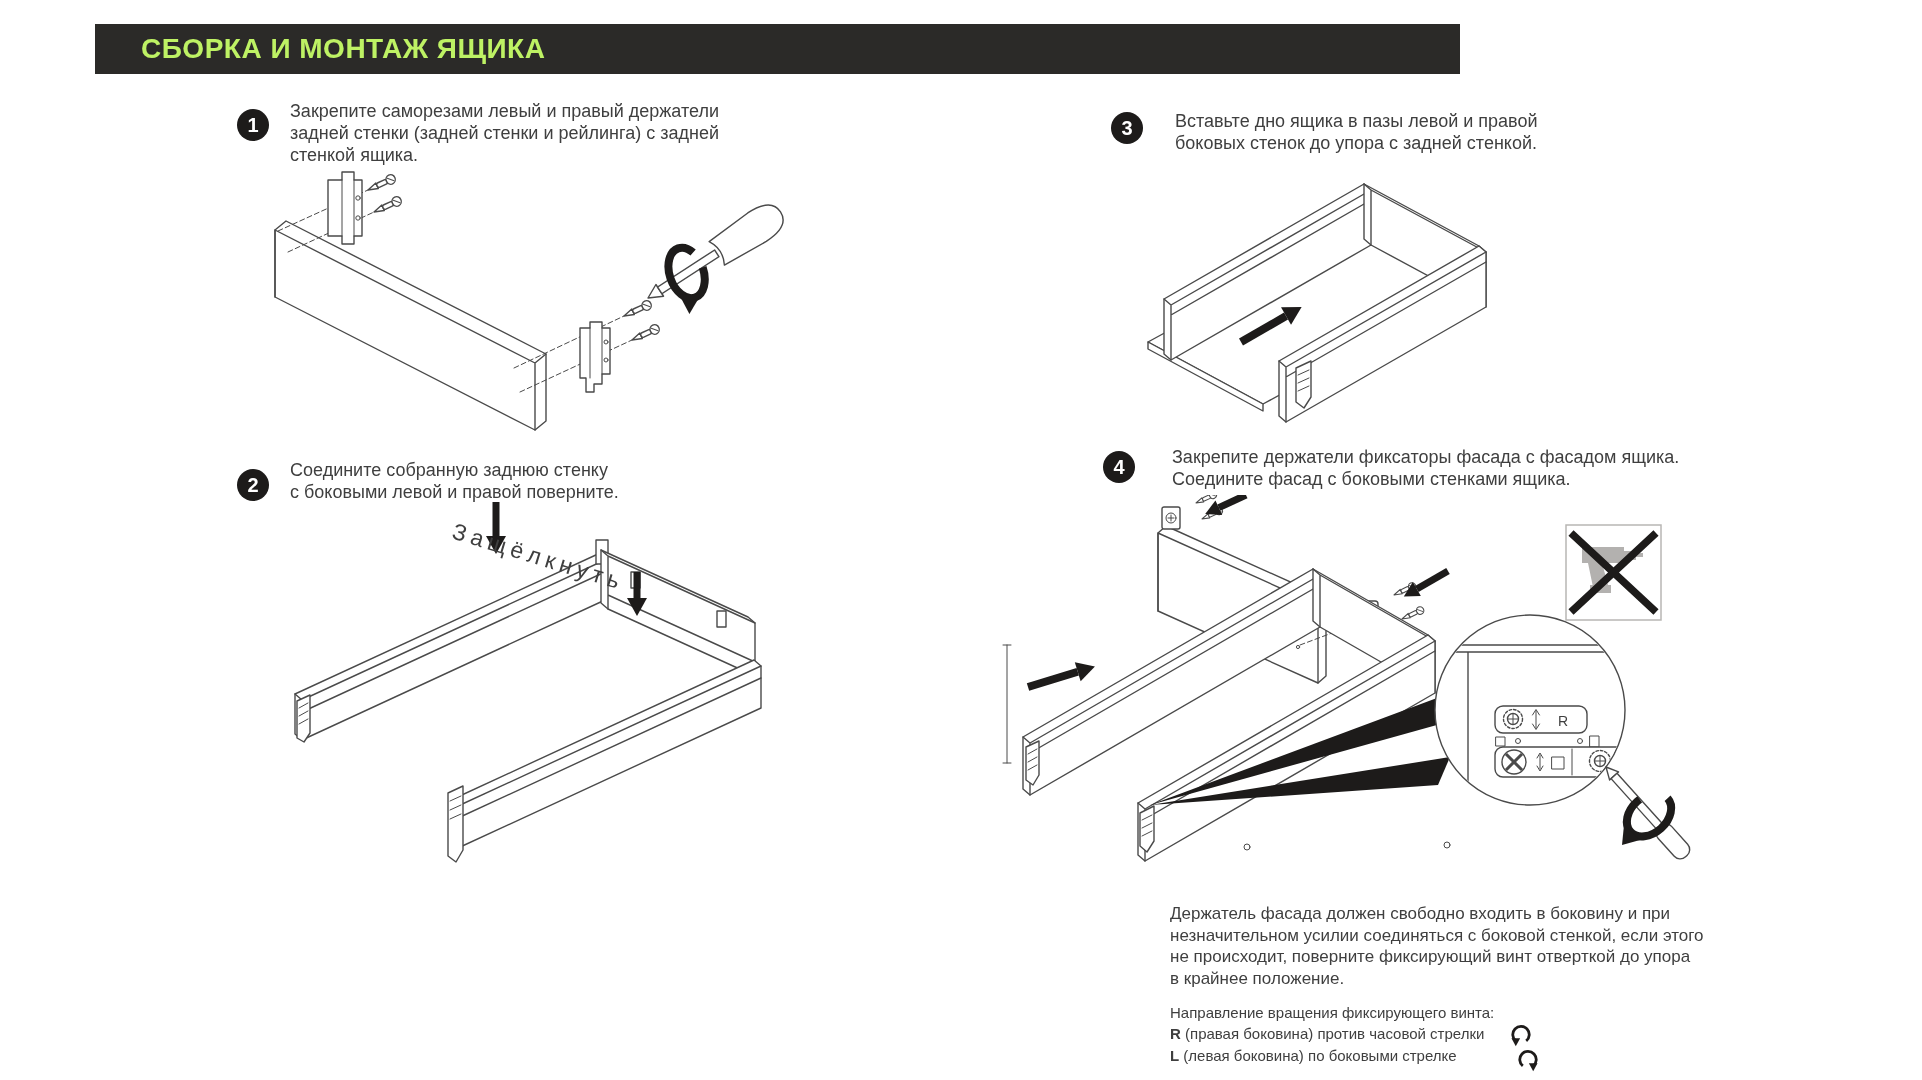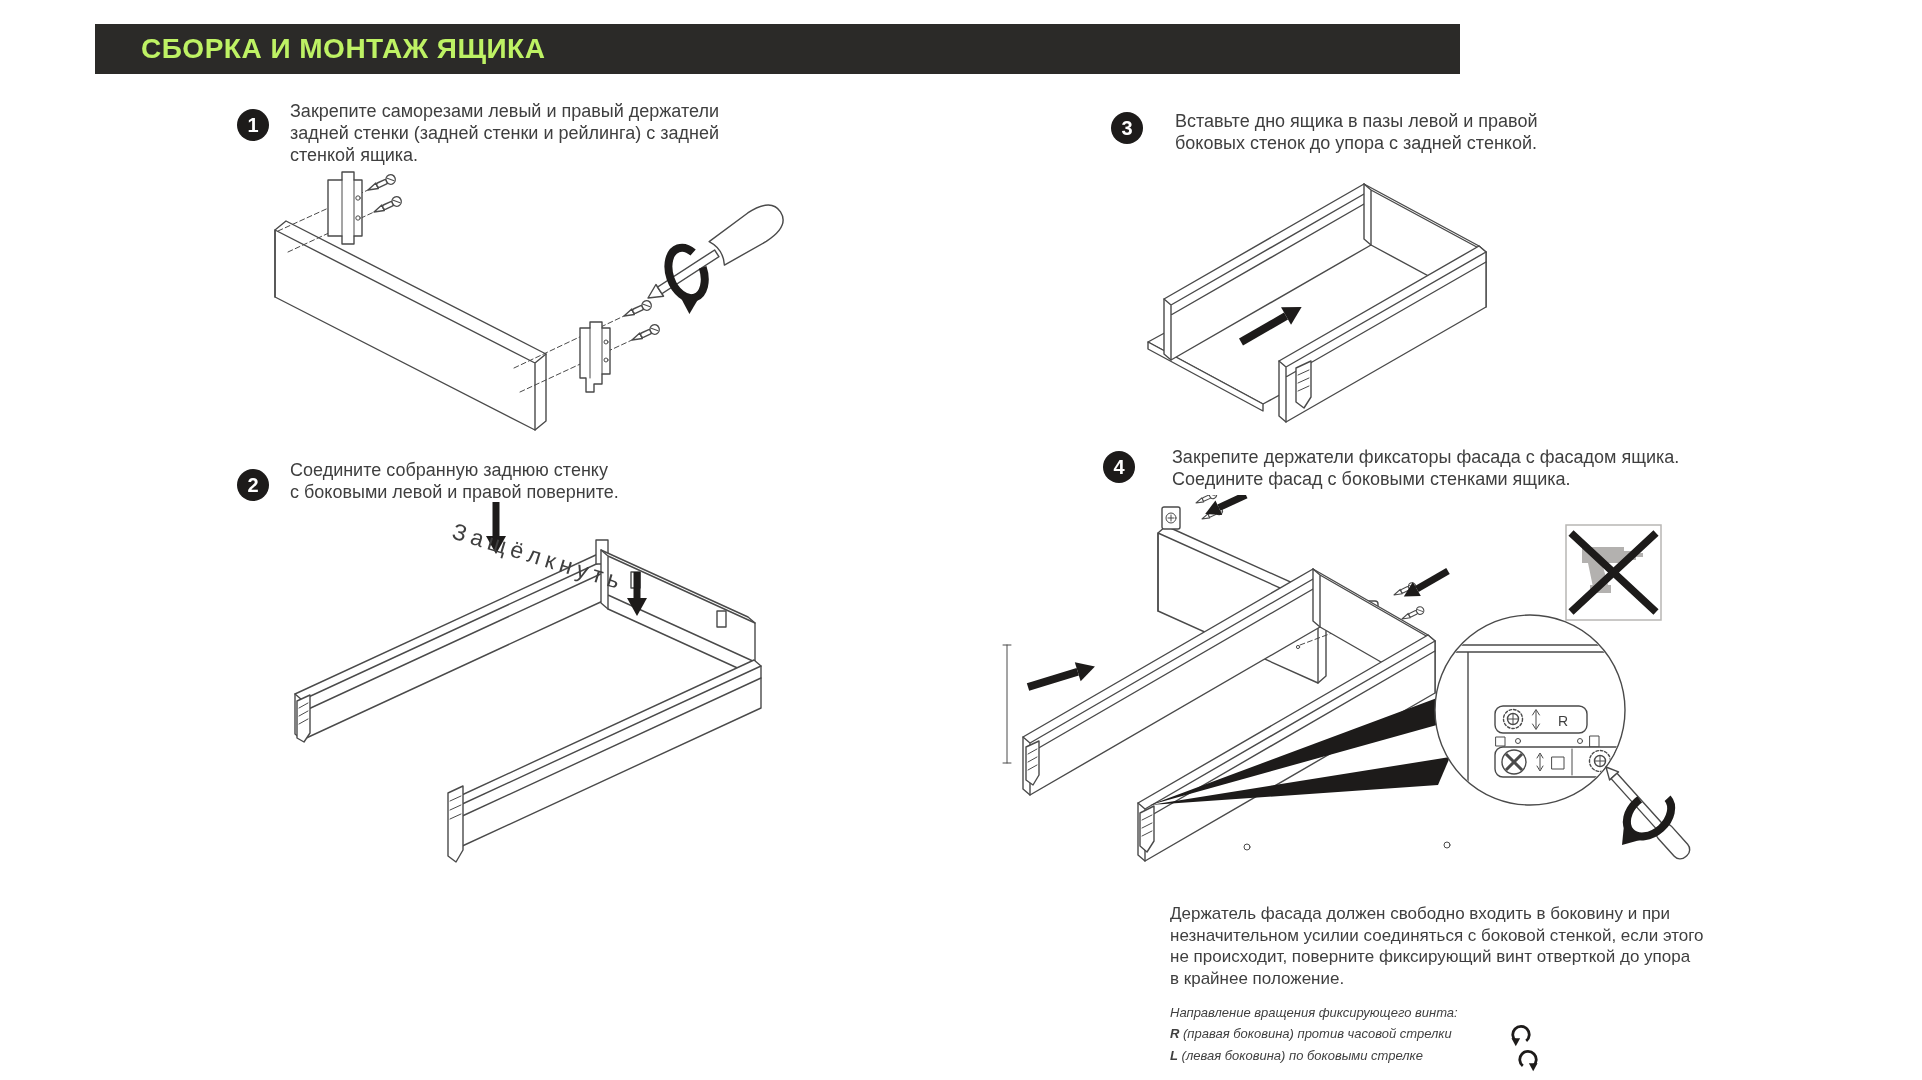--- a/index.html
+++ b/index.html
@@ -14,21 +14,21 @@
     padding-left:46px; box-sizing:border-box;
   }
   .header h1 { margin:0; color:#bef264; font-size:28px; font-weight:bold; letter-spacing:0.5px; }
   .badge {
     position:absolute; width:32px; height:32px; border-radius:50%;
     background:#1d1b1a; color:#fff; font-size:20px; font-weight:bold;
     display:flex; align-items:center; justify-content:center;
   }
   .step-text { position:absolute; font-size:18px; line-height:22px; white-space:pre-line; }
   .note { position:absolute; font-size:17px; line-height:21.5px; white-space:pre-line; }
-  .rot-line { position:absolute; font-size:13px; line-height:21px;font-style:italic; }
+  .rot-line { position:absolute; font-size:15px; line-height:21px; }
   .rot-line b { font-weight:bold; }
   .snap-label {
     position:absolute; font-size:23px; letter-spacing:5px; color:#3f3f3f;
     transform:rotate(17deg); transform-origin:left top; white-space:nowrap;
   }
   .illus { position:absolute; }
   .ln { stroke:#4a4a4a; stroke-width:1.4; fill:none; stroke-linejoin:round; stroke-linecap:round; }
   .wh { fill:#ffffff; }
   .dash { stroke-dasharray:5 3; }
   .thin { stroke-width:1; }

